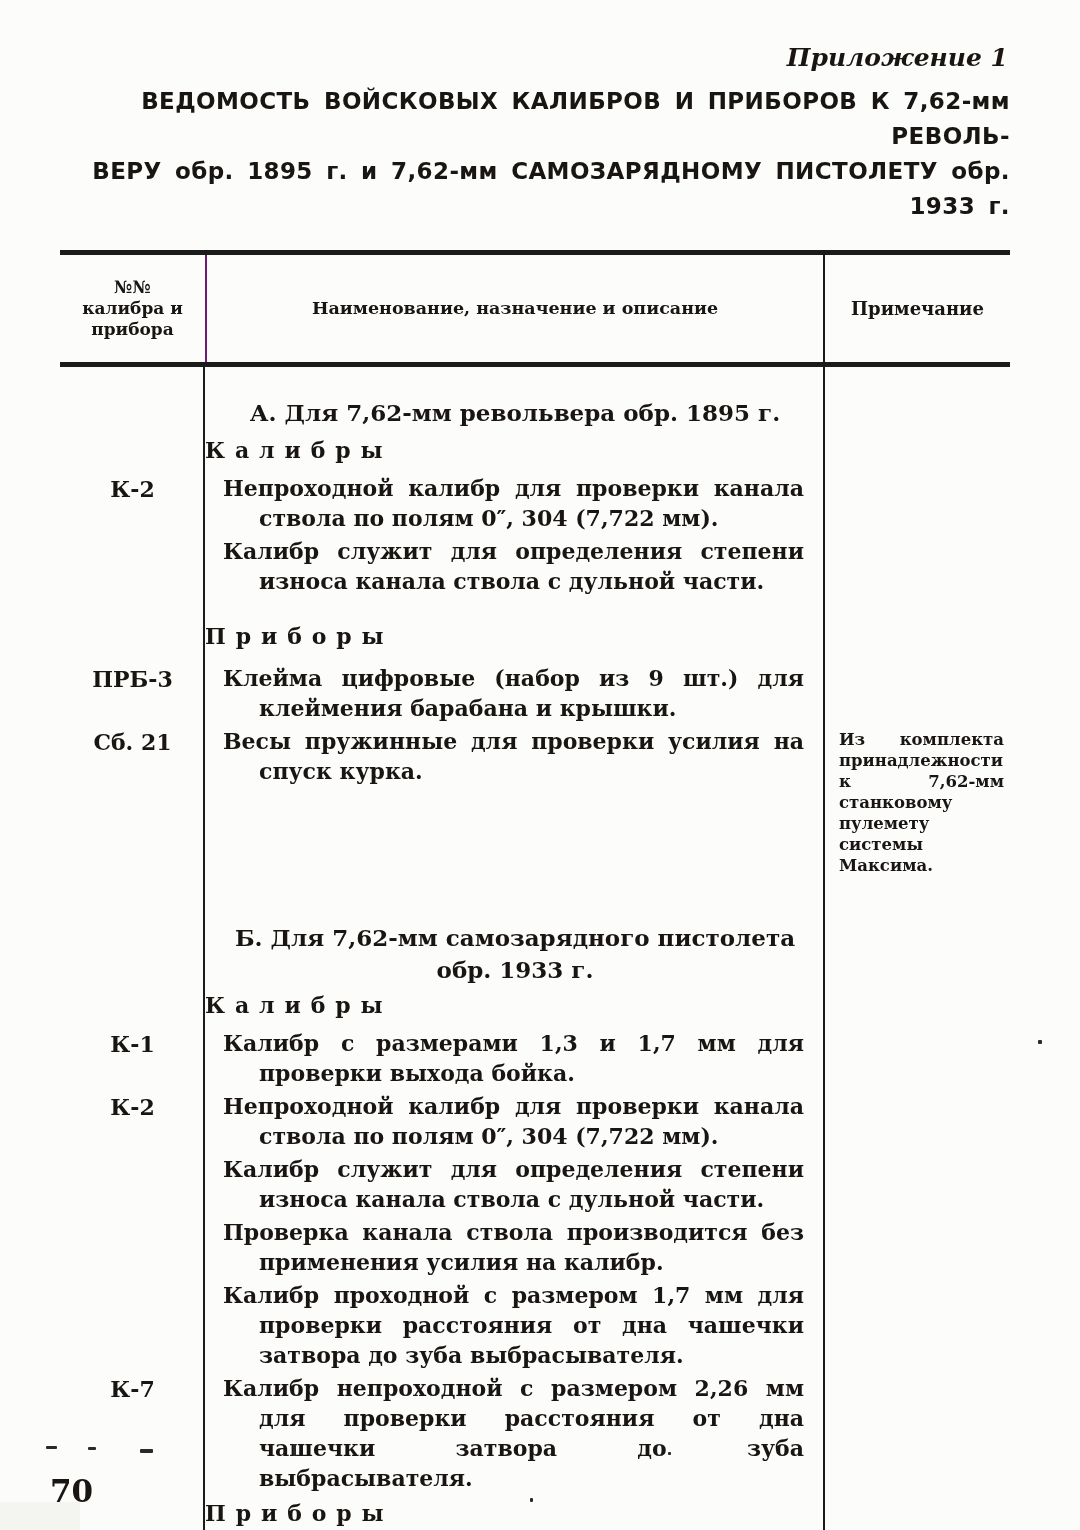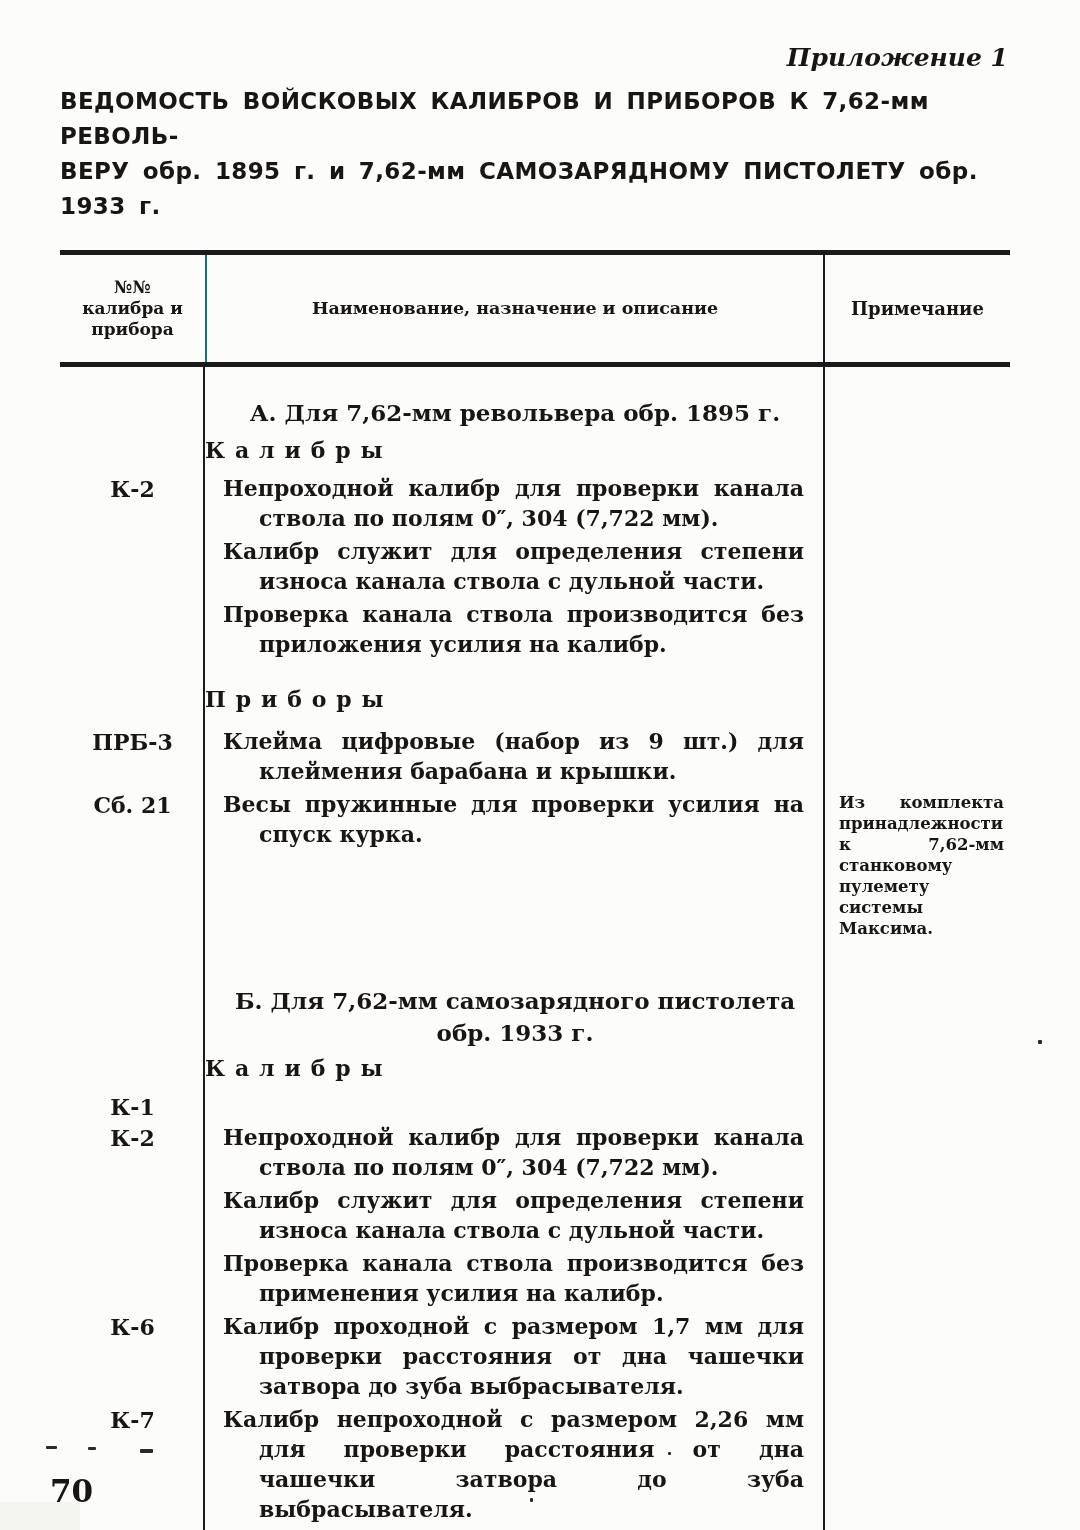--- a/index.html
+++ b/index.html
@@ -13,38 +13,38 @@
   .content { margin:0 70px 0 60px; width:950px; }
 
   .annex {
     margin-top:42px;
     text-align:right;
     font:700 italic 25px/32px "DejaVu Serif", serif;
     padding-right:2px;
   }
   .title {
     margin-top:10px;
-    text-align:left;
+    text-align:right;
     font:700 23px/35px "DejaVu Sans", sans-serif;
     letter-spacing:0.4px;
     word-spacing:5px;
   }
 
   .doc-table { margin-top:26px; border-top:5px solid #1b1b1b; }
   .thead {
     display:grid;
     grid-template-columns:145px 620px 185px;
     border-bottom:5px solid #1b1b1b;
     min-height:72px;
   }
   .thead > div { display:flex; align-items:center; justify-content:center; text-align:center; }
   .th-c1 { font:700 17px/21px "DejaVu Serif", serif; padding:22px 16px; }
   .th-c2 {
     font:700 17.5px/21px "DejaVu Serif", serif;
-    border-left:2px solid #0f766e;
+    border-left:2px solid #701a75;
     border-right:2px solid #1b1b1b;
   }
   .th-c3 { font:700 18px/21px "DejaVu Serif", serif; }
 
   .tbody { position:relative; padding-top:26px; }
   .vline {
     position:absolute; top:0; width:2px; height:1188px;
     background:#1b1b1b;
   }
   .vline-left  { left:143px; }
@@ -126,21 +126,20 @@
       </div>
       <div class="row mt-cal-a">
         <div class="sub-heading">Калибры</div>
       </div>
 
       <div class="row">
         <div class="cell-code">К-2</div>
         <div class="cell-desc">
           <div class="para">Непроходной калибр для проверки канала ствола по полям 0″, 304 (7,722 мм).</div>
           <div class="para">Калибр служит для определения степени износа канала ствола с дульной части.</div>
-          <div class="para">Проверка канала ствола производится без приложения усилия на калибр.</div>
         </div>
       </div>
 
       <div class="row mt-dev-a">
         <div class="sub-heading">Приборы</div>
       </div>
 
       <div class="row">
         <div class="cell-code">ПРБ-3</div>
         <div class="cell-desc">
@@ -161,33 +160,35 @@
           <div>Б. Для 7,62-мм самозарядного пистолета</div>
           <div>обр. 1933 г.</div>
         </div>
       </div>
       <div class="row mt-cal-b">
         <div class="sub-heading">Калибры</div>
       </div>
 
       <div class="row">
         <div class="cell-code">К-1</div>
+        <div class="cell-desc">
+          <div class="para">Калибр с размерами 1,3 и 1,7 мм для проверки выхода бойка.</div>
+        </div>
       </div>
 
       <div class="row">
         <div class="cell-code">К-2</div>
         <div class="cell-desc">
           <div class="para">Непроходной калибр для проверки канала ствола по полям 0″, 304 (7,722 мм).</div>
           <div class="para">Калибр служит для определения степени износа канала ствола с дульной части.</div>
           <div class="para">Проверка канала ствола производится без применения усилия на калибр.</div>
         </div>
       </div>
 
       <div class="row">
-        <div class="cell-code">К-6</div>
         <div class="cell-desc">
           <div class="para">Калибр проходной с размером 1,7 мм для проверки расстояния от дна чашечки затвора до зуба выбрасывателя.</div>
         </div>
       </div>
 
       <div class="row">
         <div class="cell-code">К-7</div>
         <div class="cell-desc">
           <div class="para">Калибр непроходной с размером 2,26 мм для проверки расстояния от дна чашечки затвора до зуба выбрасывателя.</div>
         </div>

